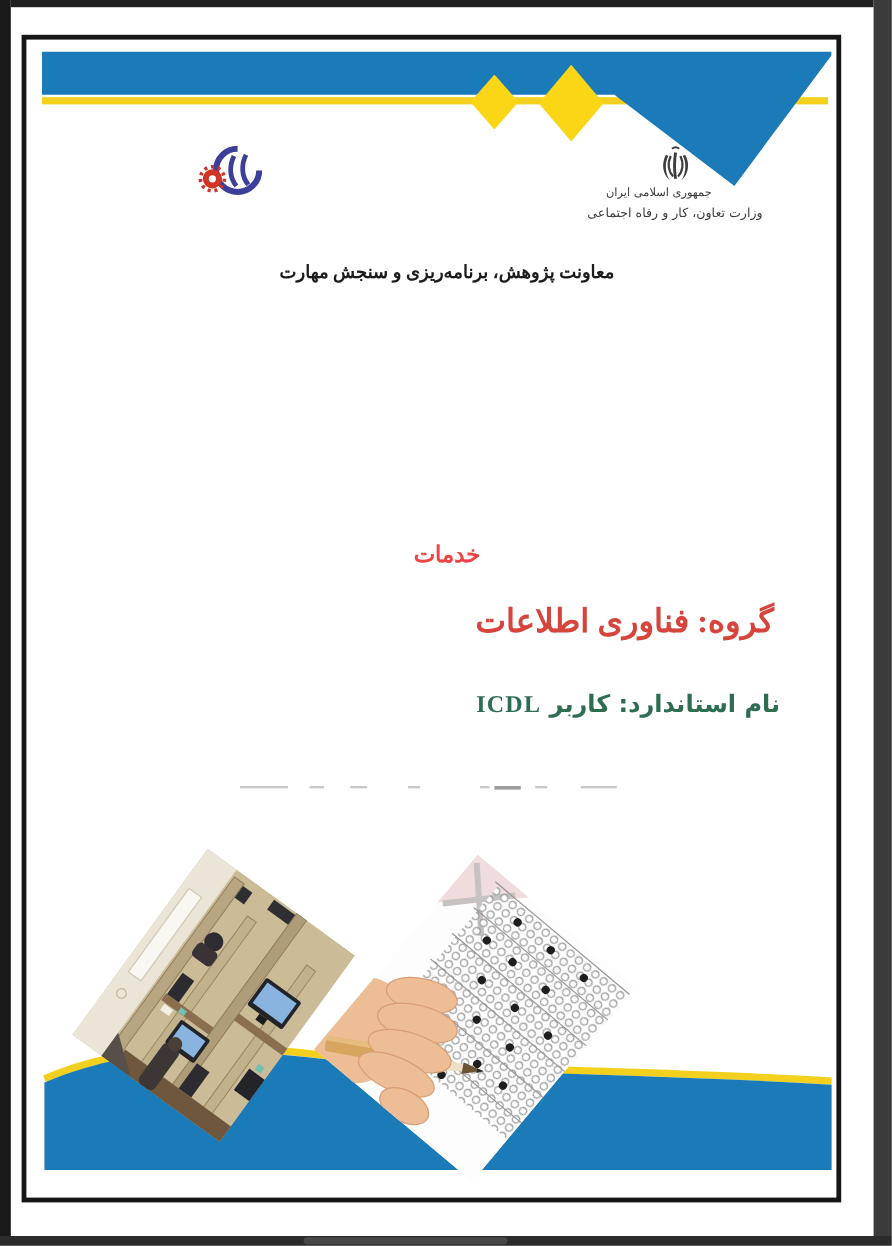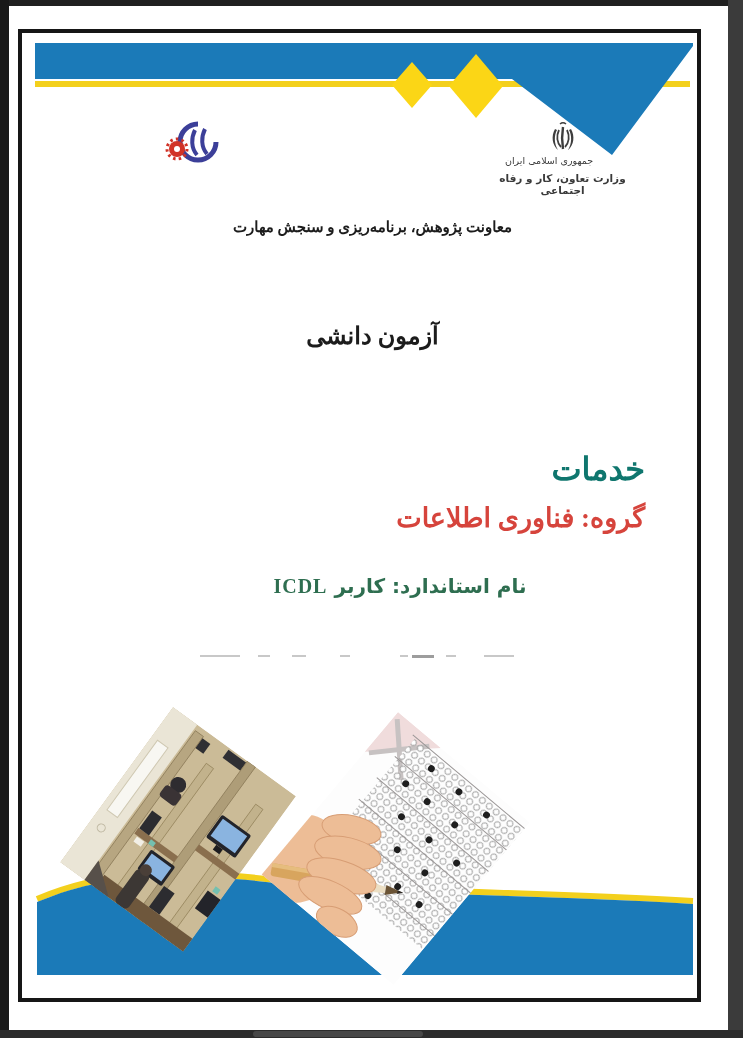--- a/index.html
+++ b/index.html
@@ -17,29 +17,29 @@
   .ribbon-yellow{position:absolute;left:35px;top:81px;width:655px;height:6px;background:#f3d01d;z-index:2;}
   .banner-blue{position:absolute;left:35px;top:43px;z-index:3;}
   .diamond{position:absolute;background:#fbd616;clip-path:polygon(50% 0,100% 50%,50% 100%,0 50%);z-index:4;}
   .diamond.small{left:392px;top:62px;width:40px;height:46px;}
   .diamond.large{left:449px;top:54px;width:54px;height:64px;}
   
   .tvto-logo{position:absolute;left:158px;top:118px;z-index:5;}
   .tvto-name{position:absolute;left:115px;top:171px;width:160px;text-align:center;font-size:10.5px;color:#4f5fa0;z-index:5;}
   .iran-emblem{position:absolute;left:548px;top:120px;z-index:5;}
   .iran-line1{position:absolute;left:505px;top:155px;width:115px;text-align:left;font-size:9.5px;color:#3a3a3a;z-index:5;}
-  .iran-line2{position:absolute;left:485px;top:172px;width:155px;text-align:center;font-size:10.5px;color:#3a3a3a;z-index:5;font-weight:bold;}
+  .iran-line2{position:absolute;left:485px;top:172px;width:155px;text-align:center;font-size:10.5px;color:#3a3a3a;z-index:5;}
   
   .h-line{position:absolute;left:100px;width:545px;text-align:center;direction:rtl;color:#1c1c1c;font-family:Liberation Serif, serif;}
   .dept1{top:218px;font-size:15px;font-weight:700;}
   .dept2{top:247px;font-size:15px;font-weight:700;}
   .exam-title{top:322px;font-size:24px;font-weight:700;}
-  .service-title{top:450px;font-size:32px;font-weight:700;color:#0f766e;text-align:right;}
+  .service-title{top:450px;font-size:19px;font-weight:700;color:#ef4444;}
   .group-title{top:502px;font-size:27px;font-weight:700;color:#d6443c;text-align:right;}
-  .standard-line{position:absolute;left:150px;top:574px;width:500px;text-align:center;direction:rtl;font-size:20px;font-weight:700;color:#2e6e50;}
+  .standard-line{position:absolute;left:150px;top:574px;width:500px;text-align:right;direction:rtl;font-size:20px;font-weight:700;color:#2e6e50;}
   .standard-line .icdl{font-family:"Liberation Serif",serif;font-size:20px;letter-spacing:1px;}
   
   .smudge{position:absolute;left:200px;top:654px;width:320px;height:4px;z-index:1;}
   .smudge i{position:absolute;top:1px;height:2px;background:#9a9a9a;opacity:.55;}
   
   .wave{position:absolute;left:33px;top:858px;z-index:2;}
   .photo{position:absolute;transform-origin:top left;z-index:3;}
   .photo-lab{left:173px;top:707px;width:152px;height:192px;transform:rotate(36deg);}
   .photo-sheet{left:398px;top:712px;width:172px;height:212px;transform:rotate(40deg);z-index:4;}
 </style>
@@ -71,21 +71,20 @@
     <path d="M15 6 C14 12 14 22 15 28" stroke="#3e3e3e" stroke-width="2.4" fill="none"></path>
     <path d="M11 9 C8 15 9 22 13 26" stroke="#3e3e3e" stroke-width="1.8" fill="none"></path>
     <path d="M19 9 C22 15 21 22 17 26" stroke="#3e3e3e" stroke-width="1.8" fill="none"></path>
     <path d="M7 8 C3 15 4 24 10 29 C6 23 6 14 9 9 Z" fill="#3e3e3e"></path>
     <path d="M23 8 C27 15 26 24 20 29 C24 23 24 14 21 9 Z" fill="#3e3e3e"></path>
   </svg>
   <div class="iran-line1" dir="rtl">جمهوری اسلامی ایران</div>
   <div class="iran-line2" dir="rtl">وزارت تعاون، کار و رفاه اجتماعی</div>
 
   <div class="h-line dept1">معاونت پژوهش، برنامه‌ریزی و سنجش مهارت</div>
-  <div class="h-line exam-title">آزمون دانشی</div>
   <div class="h-line service-title">خدمات</div>
   <div class="h-line group-title">گروه: فناوری اطلاعات</div>
   <div class="standard-line">
     <span>نام استاندارد: کاربر</span>
     <span class="icdl">ICDL</span>
   </div>
 
   <div class="smudge">
     <i style="left:0;width:40px"></i>
       <i style="left:58px;width:12px"></i>

